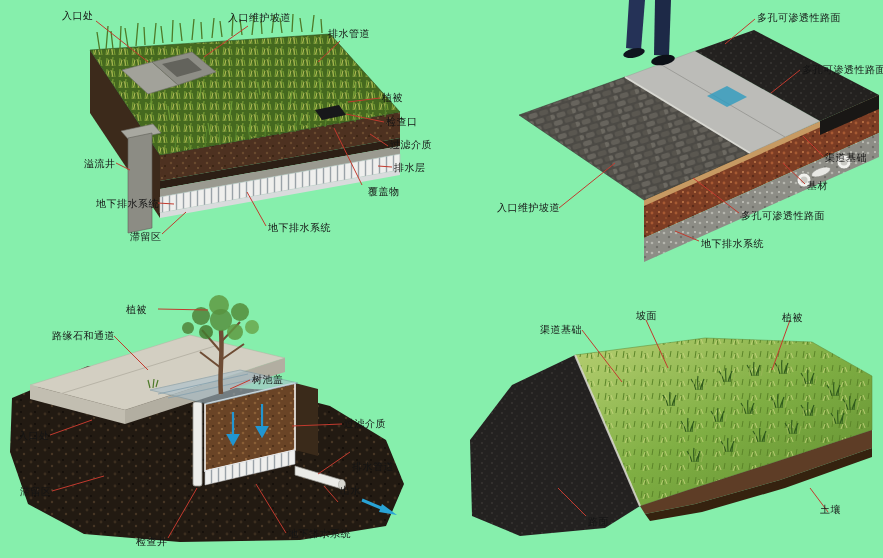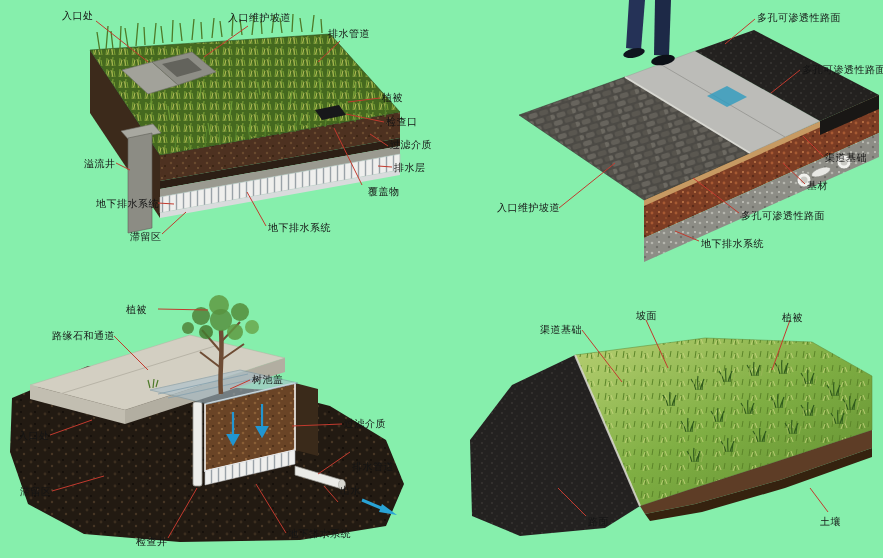--- a/index.html
+++ b/index.html
@@ -313,16 +313,16 @@
         <line x1="350" y1="30" x2="332" y2="80"></line>
         <line x1="146" y1="226" x2="118" y2="198"></line>
         <line x1="388" y1="222" x2="370" y2="198"></line>
       </g>
     </svg>
 
     <div class="lbl" style="left:100px;top:34px">渠道基础</div>
     <div class="lbl" style="left:196px;top:20px">坡面</div>
     <div class="lbl" style="left:342px;top:22px">植被</div>
     <div class="lbl" style="left:148px;top:226px">路面</div>
-    <div class="lbl" style="left:380px;top:226px">土壤</div>
+    <div class="lbl" style="left:380px;top:214px">土壤</div>
   </section>
 
 </div>
 
 </body></html>

